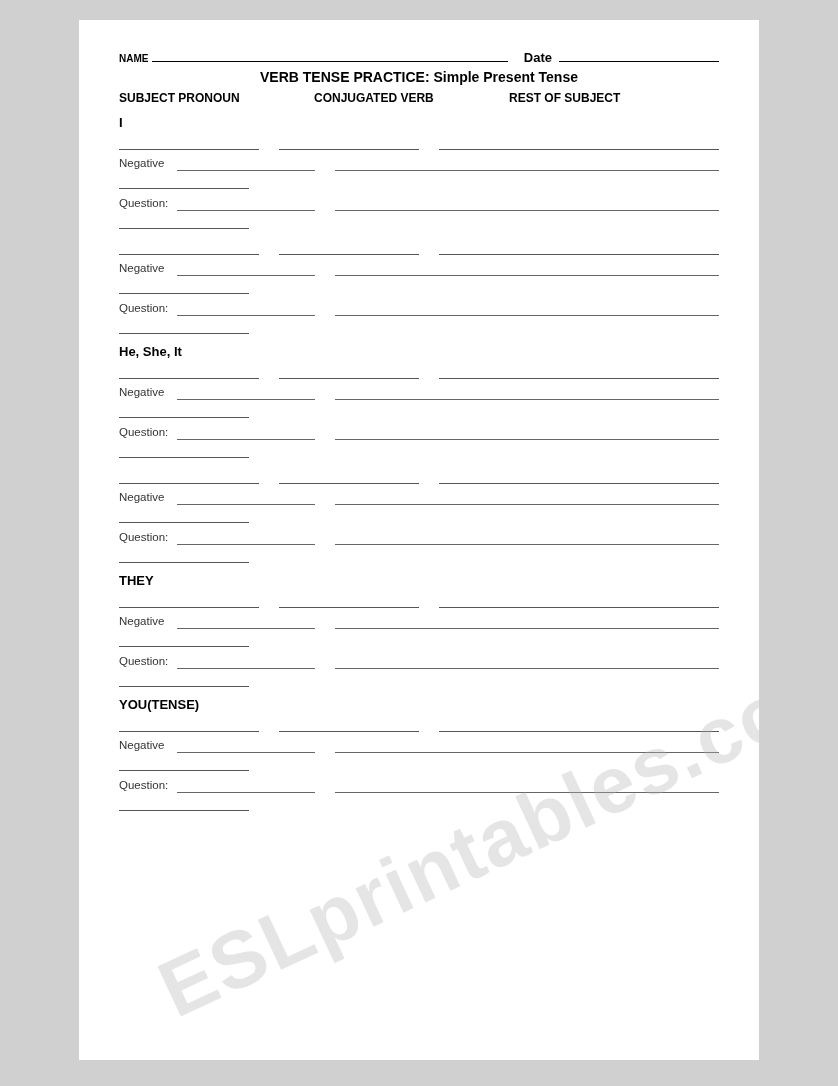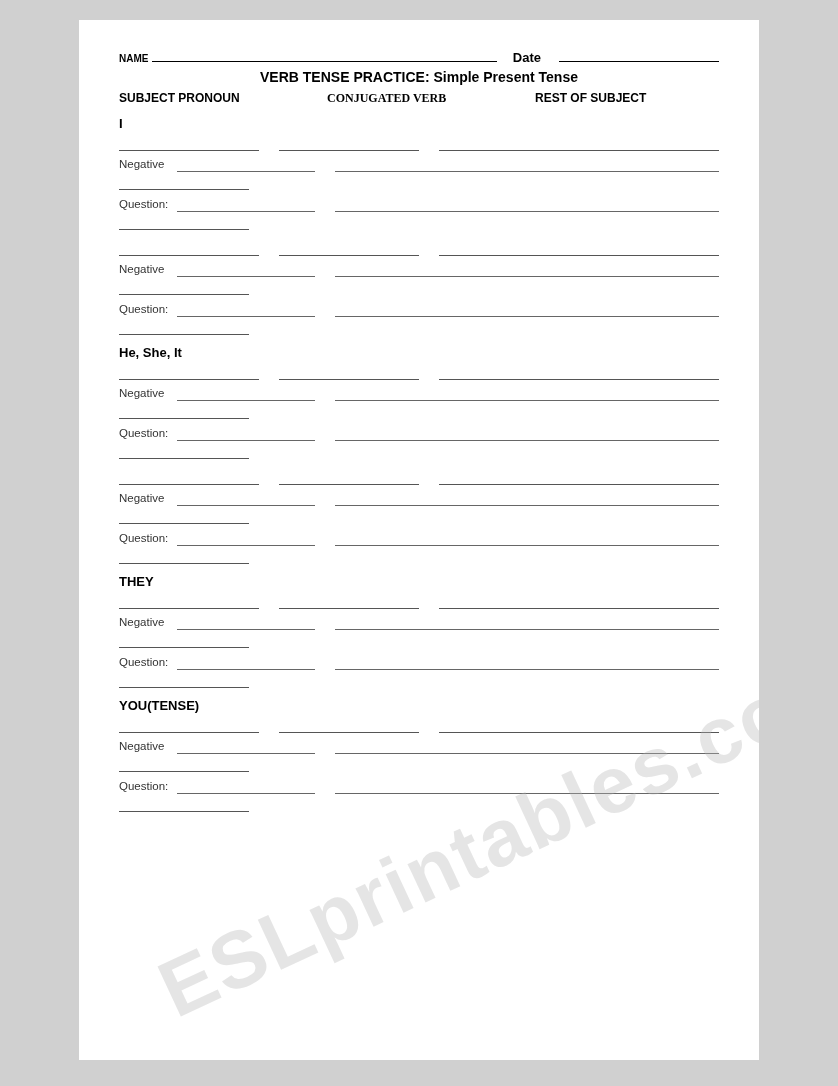--- a/index.html
+++ b/index.html
@@ -56,53 +56,51 @@
     }
 
     .name-line {
       border-bottom: 1px solid #000;
       flex: 1;
       margin-right: 16px;
     }
 
     .date-label {
       font-weight: bold;
-      margin-right: 18px;
+      margin-right: 7px;
       font-size: 13px;
     }
 
     .date-line {
       border-bottom: 1px solid #000;
       width: 160px;
     }
 
     .title {
       text-align: center;
       font-size: 14px;
       font-weight: bold;
       margin-bottom: 6px;
     }
 
     .columns-header {
       display: flex;
       font-size: 12px;
       font-weight: bold;
       margin-bottom: 10px;
-      gap: 13px;
     }
 
     .col-subject {
       width: 195px;
       flex-shrink: 0;
     }
 
     .col-conjugated {
       width: 195px;
       flex-shrink: 0;
-      font-family: Liberation Serif, serif;
     }
 
     .col-rest {
       flex: 1;
     }
 
     .pronoun-label {
       font-weight: bold;
       font-size: 13px;
       margin-top: 8px;

